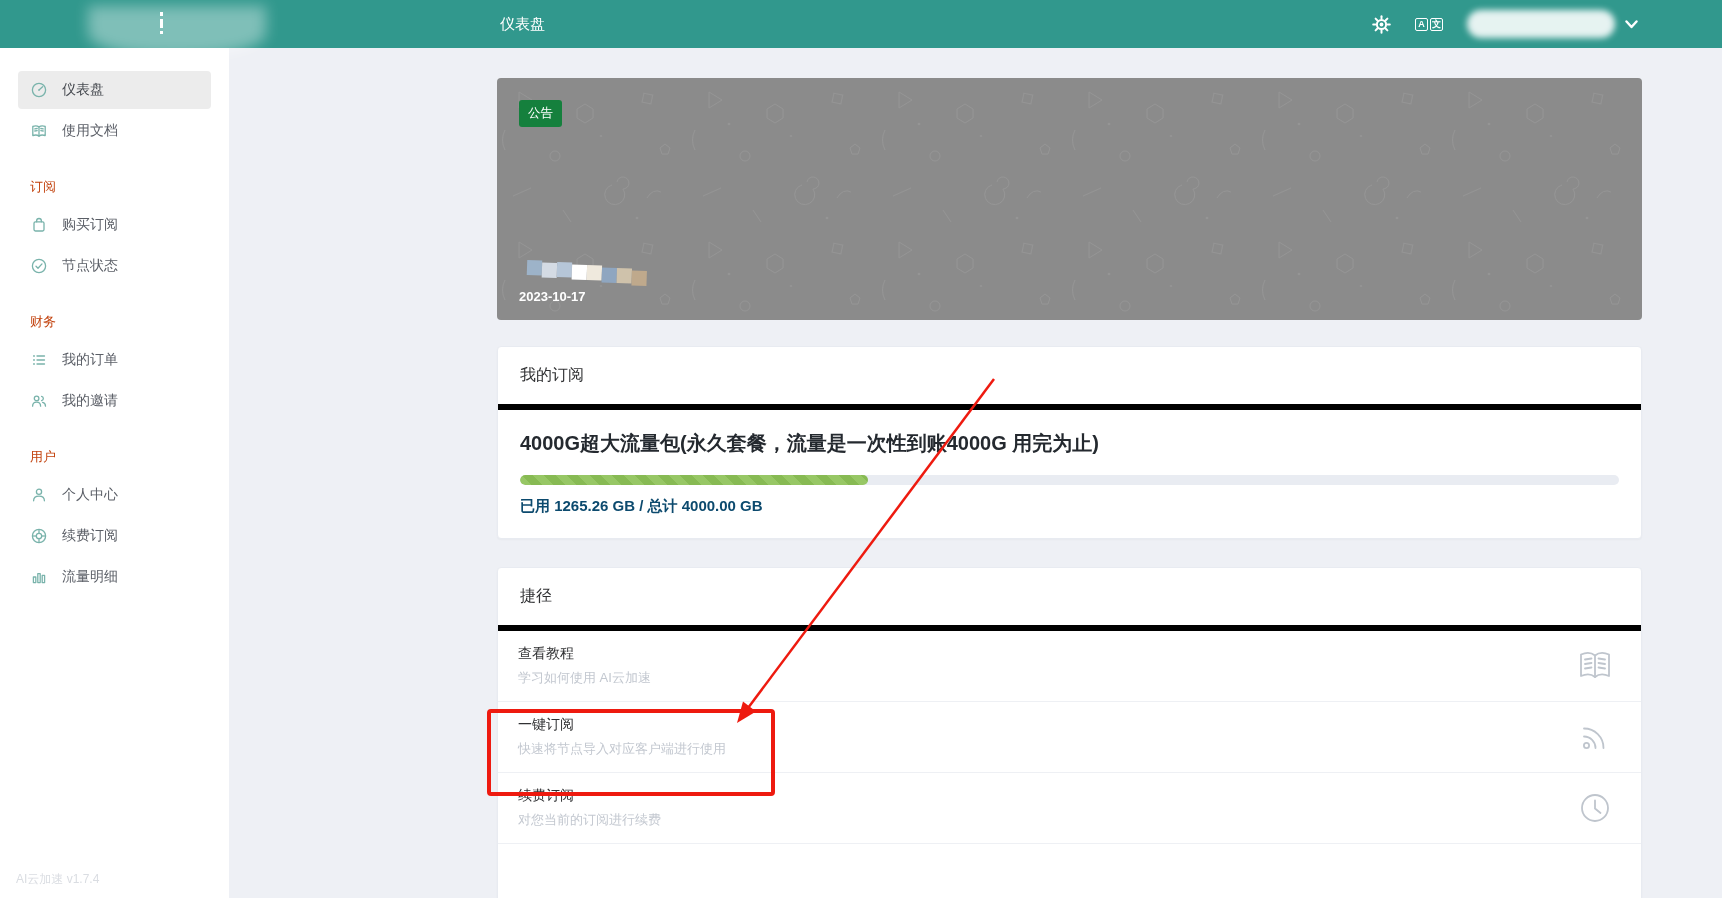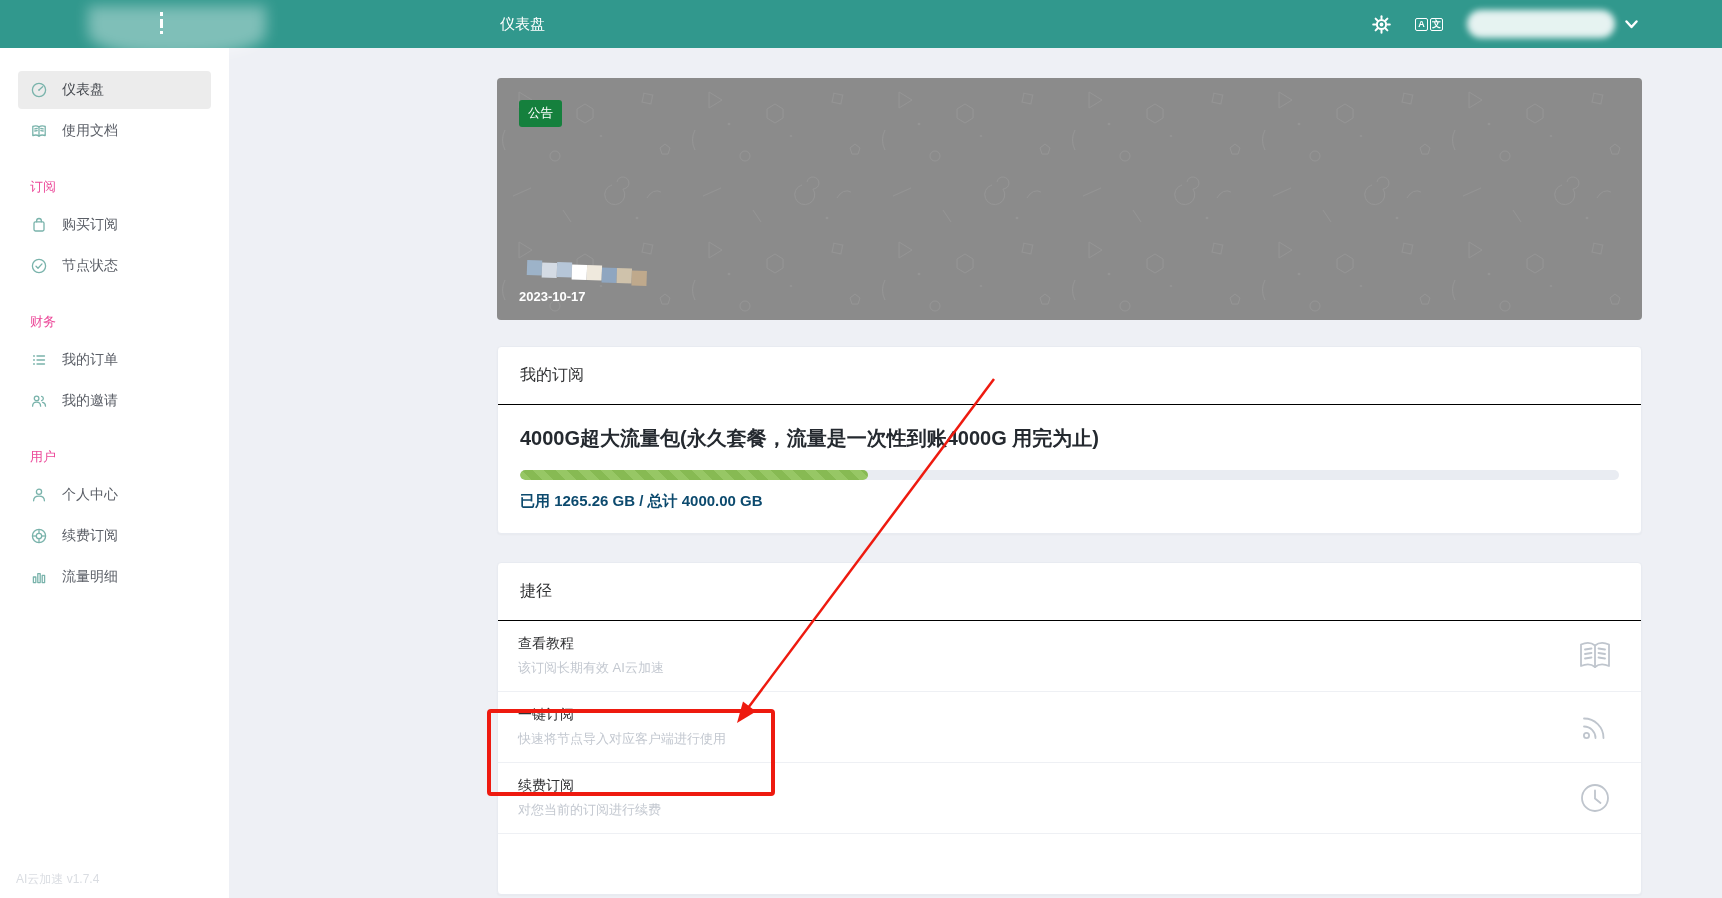--- a/index.html
+++ b/index.html
@@ -23,21 +23,21 @@
   .user-menu { display:flex; align-items:center; gap:10px; cursor:pointer; }
   .avatar-blur { width:148px; height:28px; background:rgba(255,255,255,.88); filter:blur(3px); border-radius:14px; }
 
   
   .sidebar { position:absolute; left:0; top:48px; width:229px; height:850px; background:#fff; z-index:4; }
   .nav-item { display:flex; align-items:center; gap:14px; height:38px; margin:0 18px; padding-left:12px;
               border-radius:4px; font-size:14px; color:#5a5e66; cursor:pointer; }
   .nav-item.active { background:#ececec; color:#45494f; }
   .nav-item svg { flex:0 0 auto; }
   .nav-gap-sm { height:3px; } .nav-first { height:23px; }
-  .section-title { margin:28px 0 10px 30px; font-size:13px; color:#ec4899; }
+  .section-title { margin:28px 0 10px 30px; font-size:13px; color:#c2410c; }
   .sidebar-version { position:absolute; left:16px; bottom:10px; font-size:12px; color:#dadde2; }
 
   
   .main { position:absolute; left:229px; top:48px; right:0; bottom:0; overflow:hidden; }
   .content { width:1145px; margin:30px 0 0 268px; }
 
   
   .banner { position:relative; height:242px; background:#8b8b8b; border-radius:4px; overflow:hidden; }
   .banner svg.pattern { position:absolute; inset:0; }
   .banner-badge { position:absolute; left:22px; top:22px; background:#15803d; color:#fff; font-size:12.5px;
@@ -50,21 +50,21 @@
   .mosaic i:nth-child(3){ background:#b6c6d8; transform:translateY(2px);}
   .mosaic i:nth-child(4){ background:#ffffff; transform:translateY(4px);}
   .mosaic i:nth-child(5){ background:#efe9dd; transform:translateY(4px);}
   .mosaic i:nth-child(6){ background:#8fa6c0; transform:translateY(6px);}
   .mosaic i:nth-child(7){ background:#cfc2ab; transform:translateY(6px);}
   .mosaic i:nth-child(8){ background:#bfa98c; transform:translateY(8px);}
   .banner-date { position:absolute; left:22px; bottom:16px; color:#fff; font-size:13px; font-weight:bold; z-index:2; }
 
   
   .card { background:#fff; border:1px solid #e8ebf1; border-radius:4px; box-shadow:0 1px 2px rgba(0,0,0,.03); }
-  .card-header { padding:18px 22px; font-size:16px; color:#303133; border-bottom:1px solid #000000; }
+  .card-header { padding:18px 22px; font-size:16px; color:#303133; border-bottom:6px solid #000000; }
   .subscription { margin-top:26px; }
   .sub-body { padding:20px 22px 22px; }
   .plan-name { font-size:20px; font-weight:bold; color:#24292f; }
   .plan-validity { margin-top:15px; font-size:14px; color:#8b9198; }
   .progress-track { margin-top:18px; height:10px; border-radius:5px; background:#e9ecf2; overflow:hidden; }
   .progress-fill { height:100%; border-radius:5px;
                    background:repeating-linear-gradient(45deg,#97c765 0 8px,#87ba53 8px 16px); }
   .usage-text { margin-top:12px; font-size:15px; font-weight:bold; color:#0c4a6e; }
 
   .shortcuts { margin-top:28px; }
@@ -268,21 +268,21 @@
           </div>
           <div class="usage-text">已用 1265.26 GB / 总计 4000.00 GB</div>
         </div>
       </section>
 
       <section class="card shortcuts">
         <div class="card-header">捷径</div>
 
         <div class="shortcut-row">
           <div class="shortcut-title">查看教程</div>
-          <div class="shortcut-sub">该订阅长期有效 AI云加速</div>
+          <div class="shortcut-sub">学习如何使用 AI云加速</div>
           <svg class="shortcut-icon" width="40" height="40" viewBox="0 0 40 40" fill="none" stroke="#bfc5cd" stroke-width="1.8" stroke-linecap="round" stroke-linejoin="round">
             <path d="M6 8.5 C11.5 6 16.5 6.5 20 9.5 C23.5 6.5 28.5 6 34 8.5 V30 C28.5 27.5 23.5 28 20 31 C16.5 28 11.5 27.5 6 30 Z"></path>
             <line x1="20" y1="9.5" x2="20" y2="31"></line>
             <line x1="10" y1="13.5" x2="16.5" y2="12.5"></line>
               <line x1="10" y1="18" x2="16.5" y2="17"></line>
               <line x1="10" y1="22.5" x2="16.5" y2="21.5"></line>
             <line x1="23.5" y1="12.5" x2="30" y2="13.5"></line>
               <line x1="23.5" y1="17" x2="30" y2="18"></line>
               <line x1="23.5" y1="21.5" x2="30" y2="22.5"></line>
           </svg>

